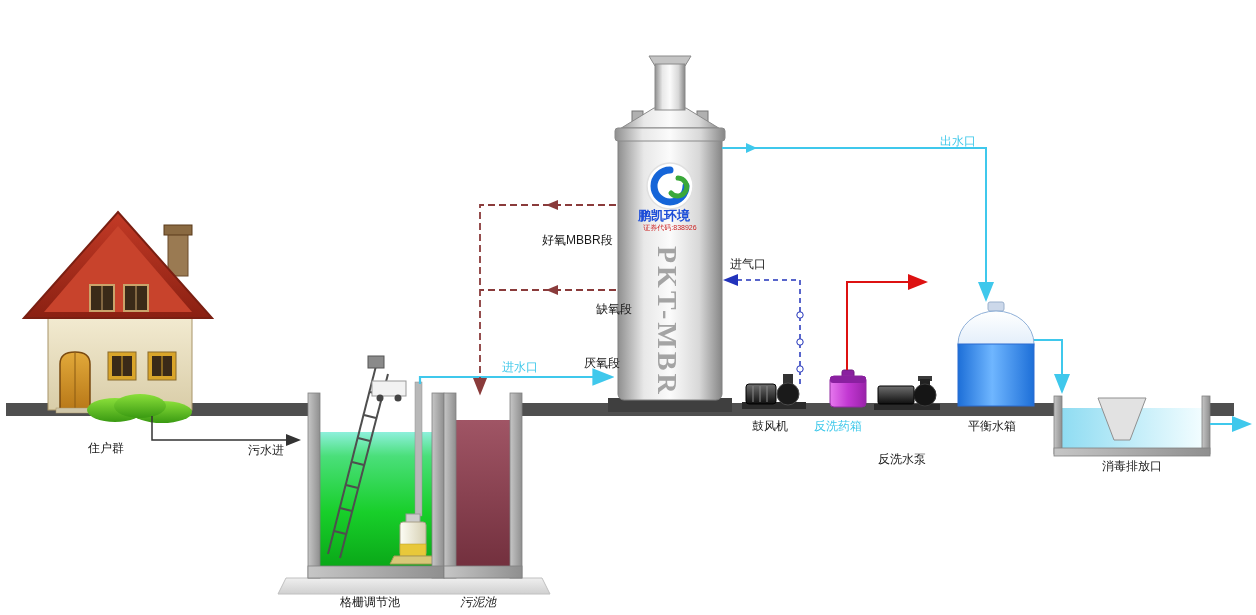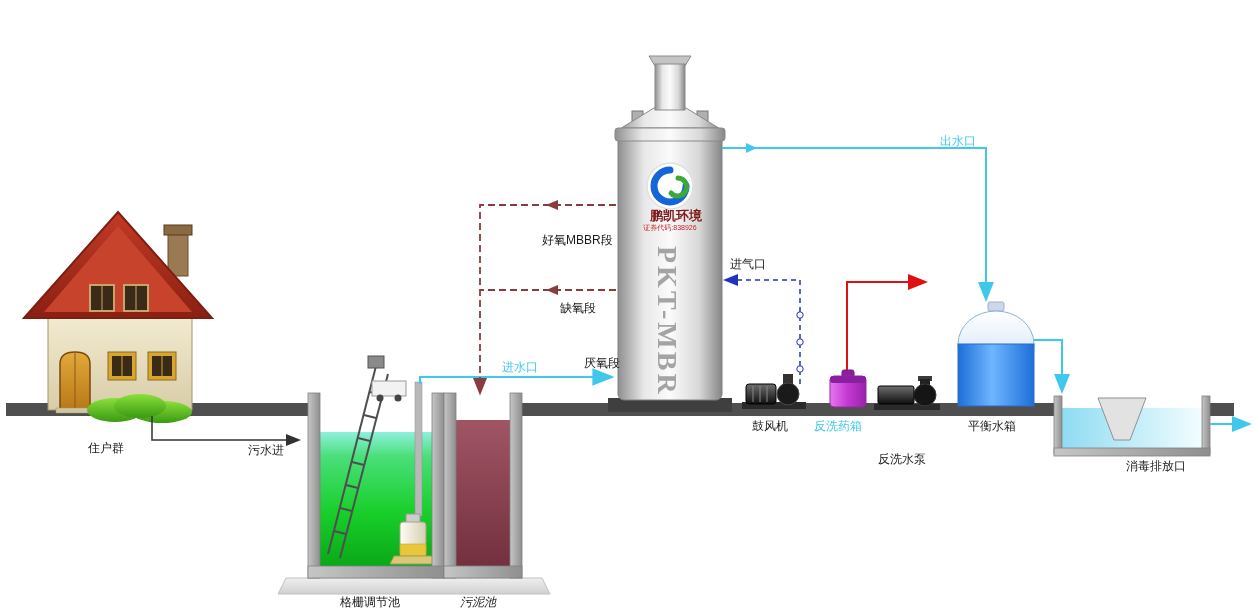--- a/index.html
+++ b/index.html
@@ -7,22 +7,22 @@
     position:relative; width:1256px; height:615px; background:#ffffff;
     overflow:hidden; font-family:"Liberation Sans", sans-serif;
   }
   .stage svg { position:absolute; left:0; top:0; }
   .lbl {
     position:absolute; font-size:12px; color:#1a1a1a; white-space:nowrap;
     line-height:14px;
   }
   .lbl.cyan { color:#3fc8ea; }
   .brand {
-    position:absolute; left:638px; top:207px; width:64px; text-align:right;
-    font-size:13px; font-weight:bold; color:#7f1d1d; white-space:nowrap;
+    position:absolute; left:638px; top:207px; width:64px; text-align:left;
+    font-size:13px; font-weight:bold; color:#1d4ed8; white-space:nowrap;
   }
   .stock {
     position:absolute; left:632px; top:223px; width:76px; text-align:center;
     font-size:7px; color:#cc2222; white-space:nowrap;
   }
   .vtext {
     position:absolute; left:651px; top:246px; height:160px;
     writing-mode:vertical-rl; font-family:"Liberation Serif", serif;
     font-size:28px; letter-spacing:3px; color:#a4a4a4; font-weight:bold;
   }
@@ -295,28 +295,28 @@
     <polygon points="558,200 546,205 558,210" fill="#8a3b3b"></polygon>
     <polygon points="558,285 546,290 558,295" fill="#8a3b3b"></polygon>
   </g>
 </svg>
 
 <div class="lbl" style="left:88px; top:441px;">住户群</div>
 <div class="lbl" style="left:248px; top:443px;">污水进</div>
 <div class="lbl" style="left:340px; top:595px;text-align:center;">格栅调节池</div>
 <div class="lbl" style="left:460px; top:595px;font-style:italic;">污泥池</div>
 <div class="lbl" style="left:542px; top:233px;">好氧MBBR段</div>
-<div class="lbl" style="left:560px; top:302px;font-family:Liberation Mono, monospace;">缺氧段</div>
+<div class="lbl" style="left:596px; top:302px;">缺氧段</div>
 <div class="lbl" style="left:584px; top:356px;">厌氧段</div>
 <div class="lbl cyan" style="left:502px; top:360px;">进水口</div>
 <div class="lbl" style="left:730px; top:257px;">进气口</div>
 <div class="lbl" style="left:752px; top:419px;">鼓风机</div>
 <div class="lbl cyan" style="left:814px; top:419px;">反洗药箱</div>
 <div class="lbl" style="left:878px; top:436px;margin-top:16px;">反洗水泵</div>
 <div class="lbl" style="left:968px; top:419px;">平衡水箱</div>
 <div class="lbl cyan" style="left:940px; top:134px;">出水口</div>
-<div class="lbl" style="left:1126px; top:459px;text-align:right;">消毒排放口</div>
+<div class="lbl" style="left:1102px; top:459px;text-align:right;">消毒排放口</div>
 
 <div class="brand">鹏凯环境</div>
 <div class="stock">证券代码:838926</div>
 <div class="vtext">PKT-MBR</div>
 
 </div>
 
 </body></html>

